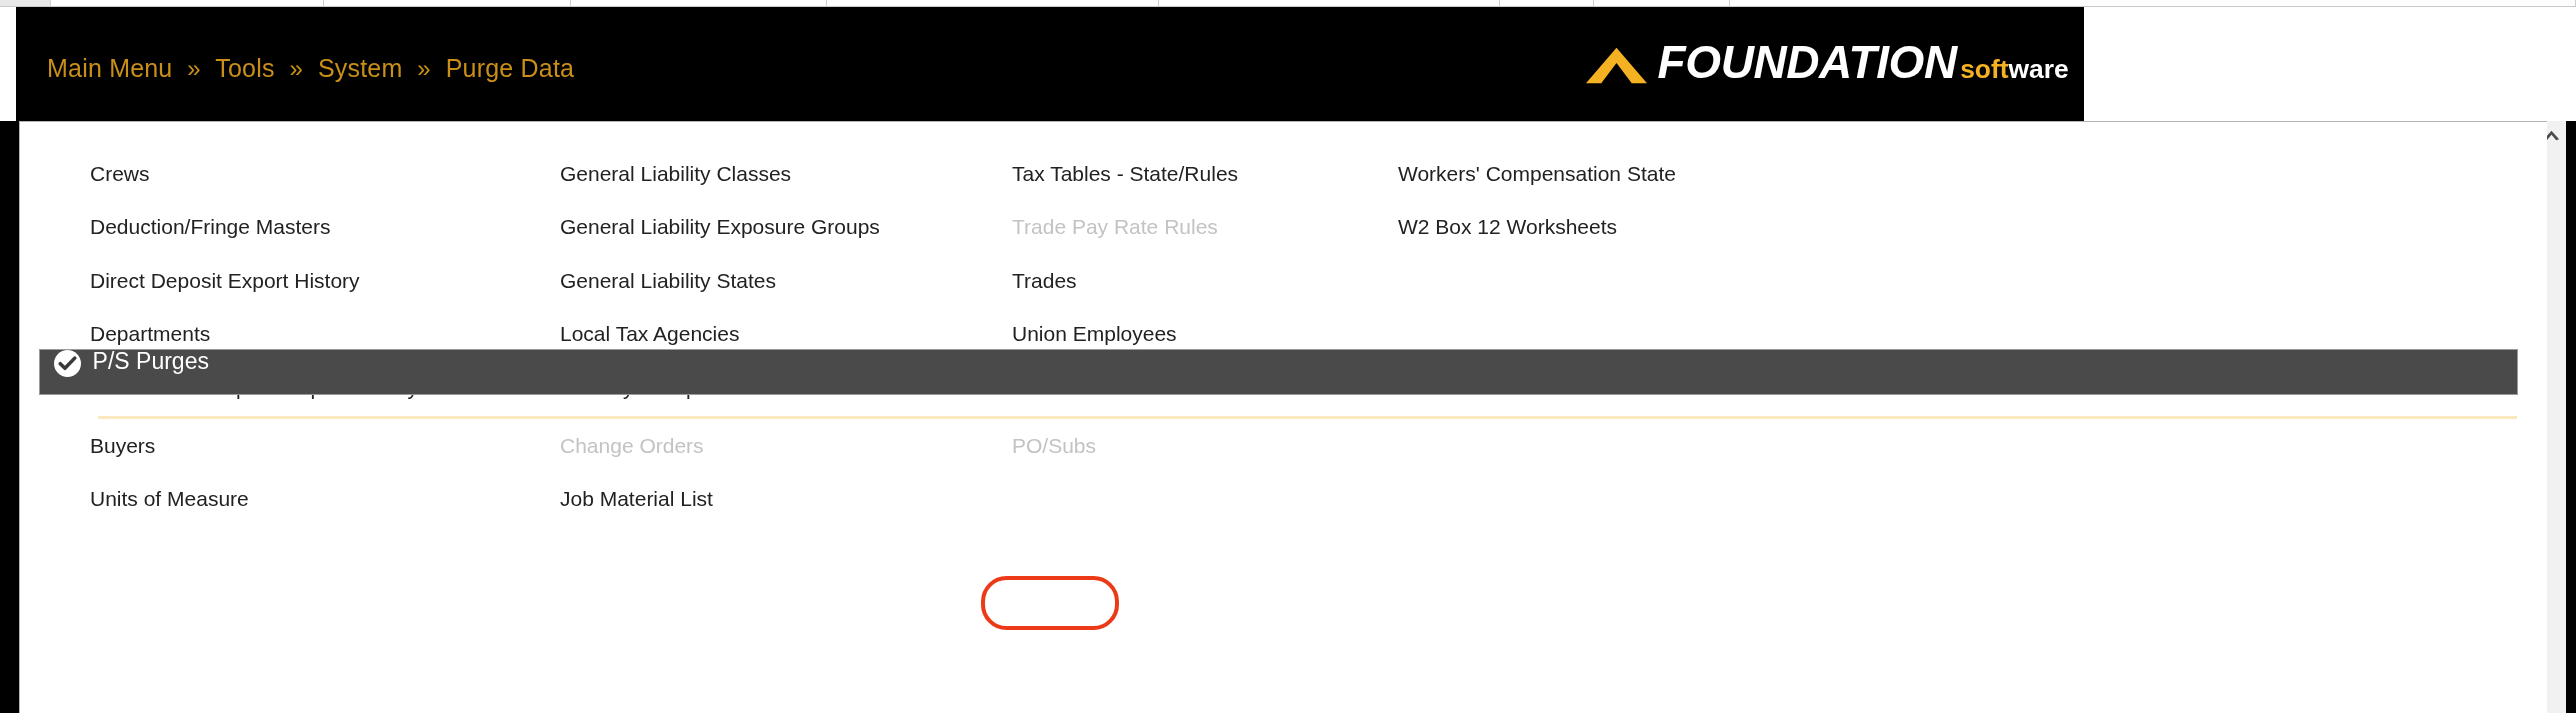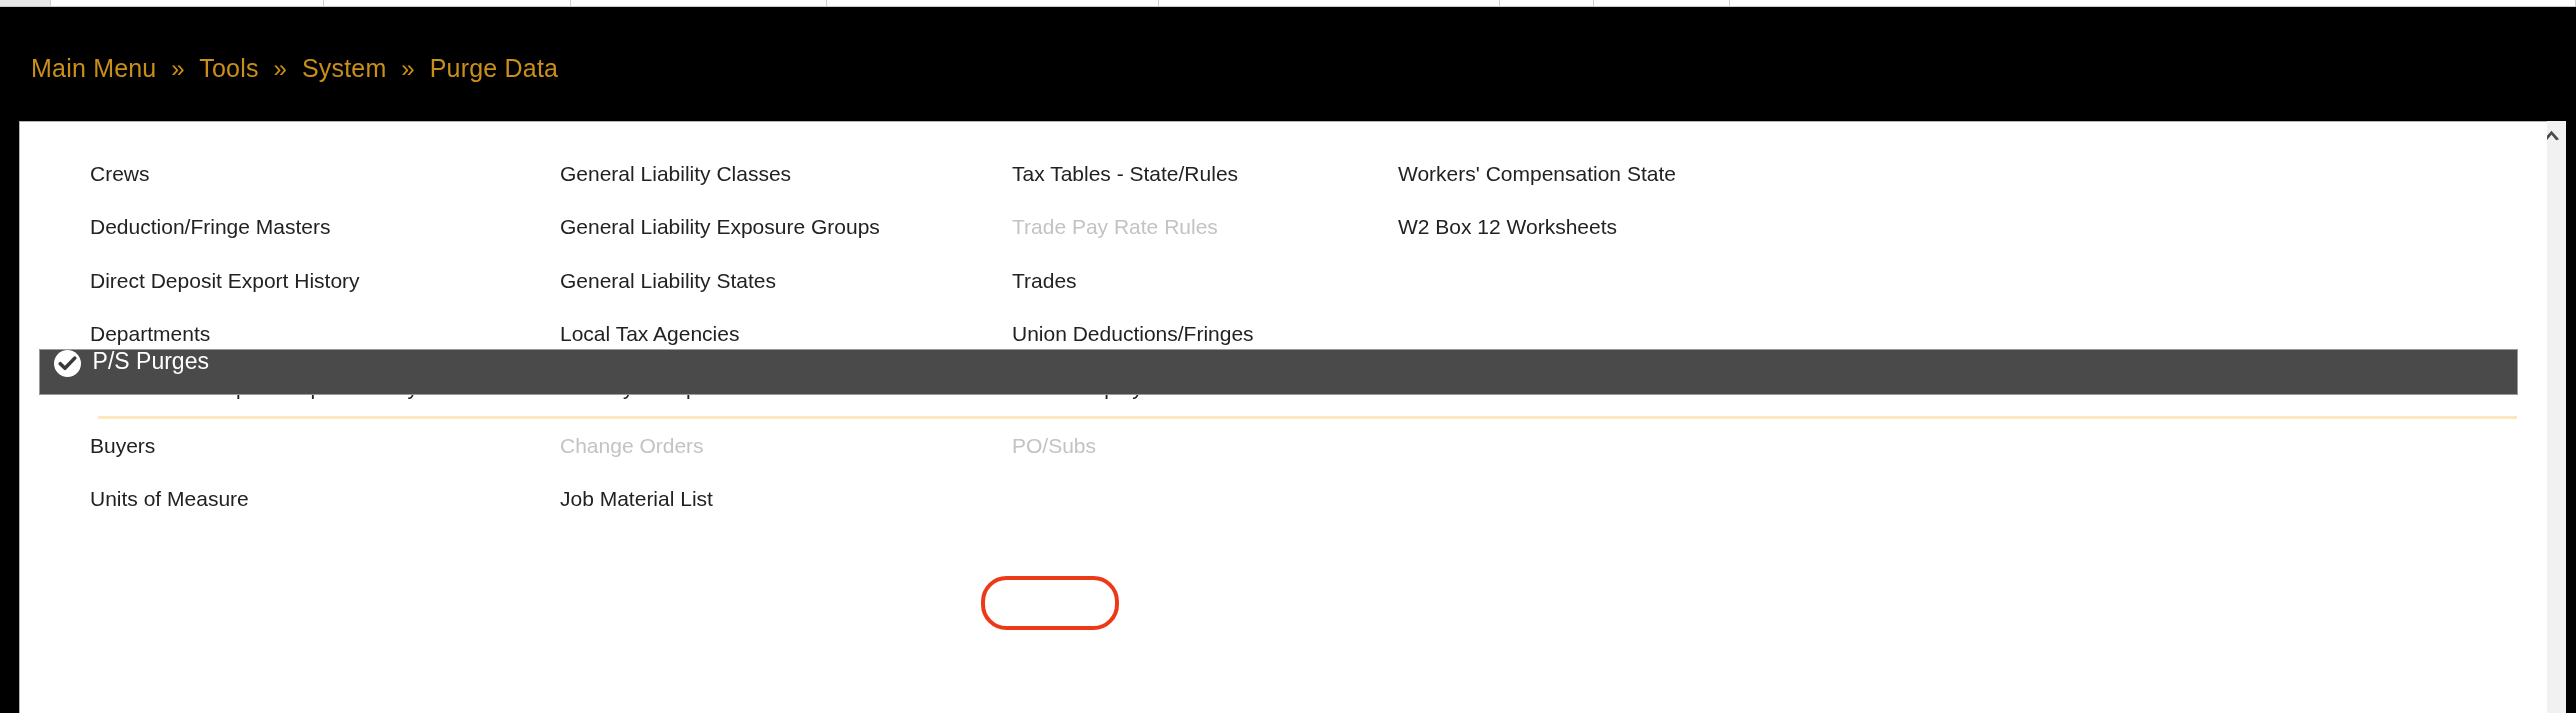--- a/index.html
+++ b/index.html
@@ -29,22 +29,22 @@
   .tabstrip .tabseg {
     height: 100%;
     border-right: 0.9px solid #cfcfcf;
     box-sizing: border-box;
   }
   .tabstrip .tabseg.active { background: #e8e8e8; }
 
   
   .app-header {
     position: absolute;
-    left: 0; top: 6.8px;
-    width: 2576px;
+    left: 16px; top: 6.8px;
+    width: 2068px;
     height: 114px;
     background: #000000;
   }
   .breadcrumb {
     position: absolute;
     left: 31px;
     top: 47px;
     font-size: 25px;
     color: #c98f18;
     white-space: nowrap;
@@ -262,20 +262,30 @@
   <div class="breadcrumb">
     <span class="crumb">Main Menu</span>
     <span class="sep">»</span>
     <span class="crumb">Tools</span>
     <span class="sep">»</span>
     <span class="crumb">System</span>
     <span class="sep">»</span>
     <span class="crumb">Purge Data</span>
   </div>
 
+  <div class="logo">
+    <span class="logo-chevron">
+      <svg width="65" height="39" viewBox="0 0 76 46" xmlns="http://www.w3.org/2000/svg">
+        <path d="M38 2 L74 44 L56 44 L38 20 L20 44 L2 44 Z" fill="#f4b223"></path>
+      </svg>
+    </span>
+    <span class="logo-word">FOUNDATION</span>
+    <span class="logo-soft">soft</span>
+    <span class="logo-ware">ware</span>
+  </div>
 </div>
 
 <div class="left-rail"></div>
 <div class="right-rail"></div>
 
 <div class="scrollbar">
   <div class="scroll-up">
     <svg width="17" height="11" viewBox="0 0 20 13" xmlns="http://www.w3.org/2000/svg">
       <path d="M10 1 L19 11 L15.5 12 L10 5.5 L4.5 12 L1 11 Z" fill="#4c4c4c"></path>
     </svg>
@@ -299,21 +309,20 @@
       <div class="menu-item">General Liability Exposure Groups</div>
       <div class="menu-item">General Liability States</div>
       <div class="menu-item">Local Tax Agencies</div>
       <div class="menu-item">Minority Groups</div>
     </div>
 
     <div class="mcol c3">
       <div class="menu-item">Tax Tables - State/Rules</div>
       <div class="menu-item disabled">Trade Pay Rate Rules</div>
       <div class="menu-item">Trades</div>
-      <div class="menu-item">Union Deductions/Fringes</div>
       <div class="menu-item">Union Employees</div>
     </div>
 
     <div class="mcol c4">
       <div class="menu-item">Workers' Compensation State</div>
       <div class="menu-item">W2 Box 12 Worksheets</div>
     </div>
   </div>
 
   <div class="section-bar">

